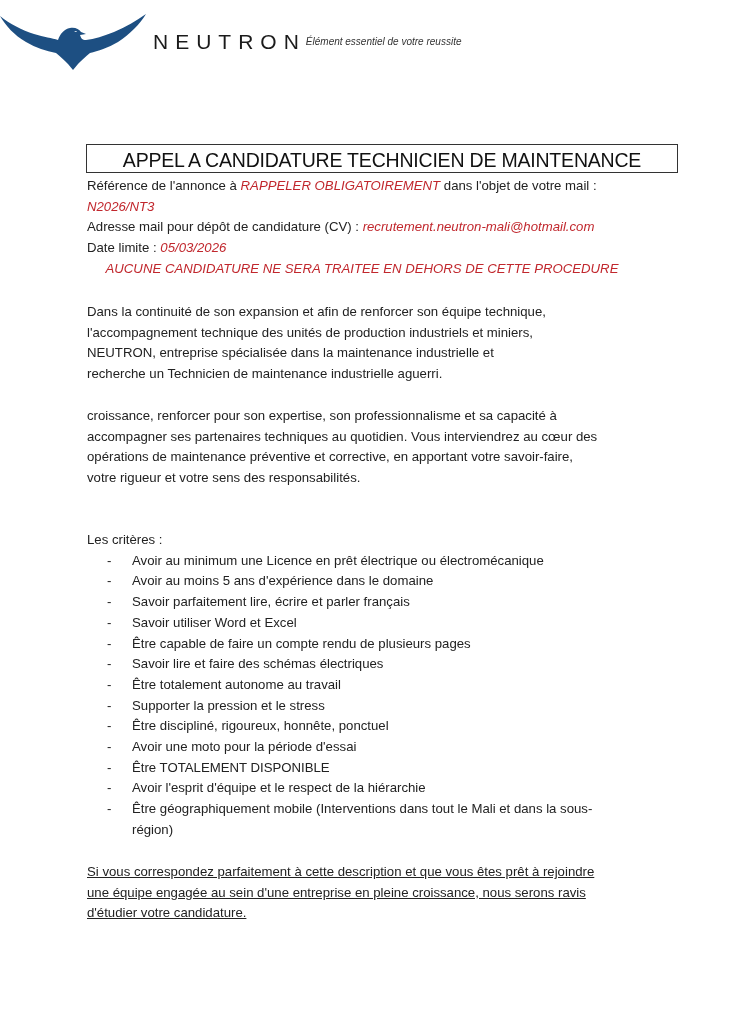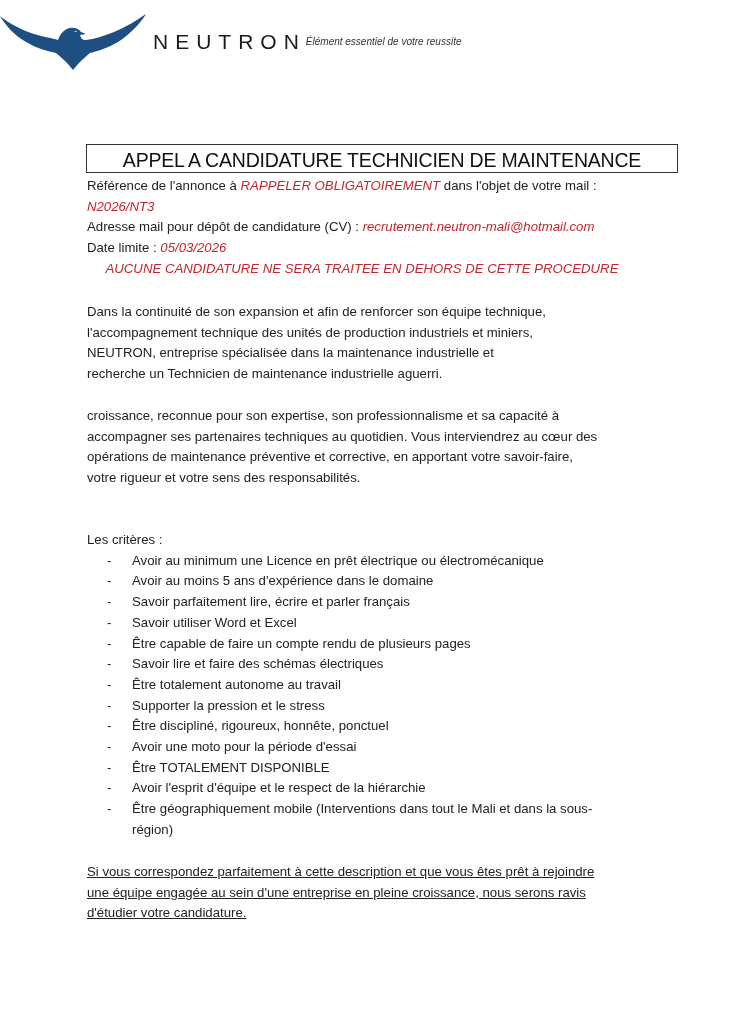--- a/index.html
+++ b/index.html
@@ -103,21 +103,21 @@
   </div>
 
   <div class="text-block para1">
     <p>Dans la continuité de son expansion et afin de renforcer son équipe technique,</p>
     <p>l'accompagnement technique des unités de production industriels et miniers,</p>
     <p>NEUTRON, entreprise spécialisée dans la maintenance industrielle et</p>
     <p>recherche un Technicien de maintenance industrielle aguerri.</p>
   </div>
 
   <div class="text-block para2" style="width:570px;">
-    <p>croissance, reconnue pour son expertise, son professionnalisme et sa capacité à</p>
+    <p>croissance, renforcer pour son expertise, son professionnalisme et sa capacité à</p>
     <p>accompagner ses partenaires techniques au quotidien. Vous interviendrez au cœur des</p>
     <p>opérations de maintenance préventive et corrective, en apportant votre savoir-faire,</p>
     <p>votre rigueur et votre sens des responsabilités.</p>
   </div>
 
   <div class="text-block criteria-block">
     <p>Les critères :</p>
     <ul class="crit-list">
       <li>
           <span class="dash">-</span>

